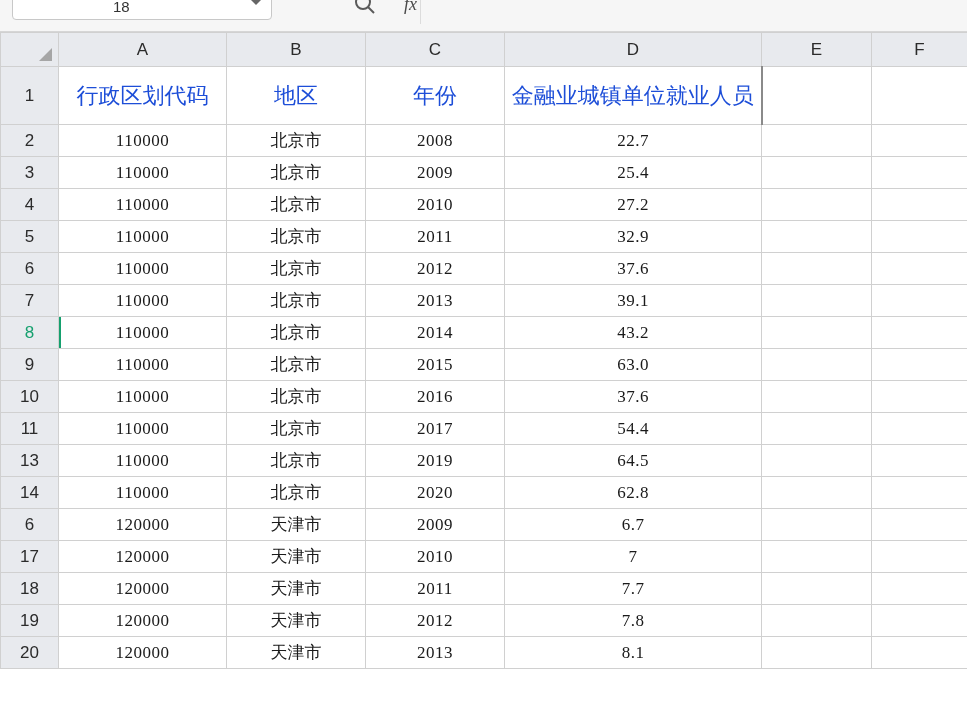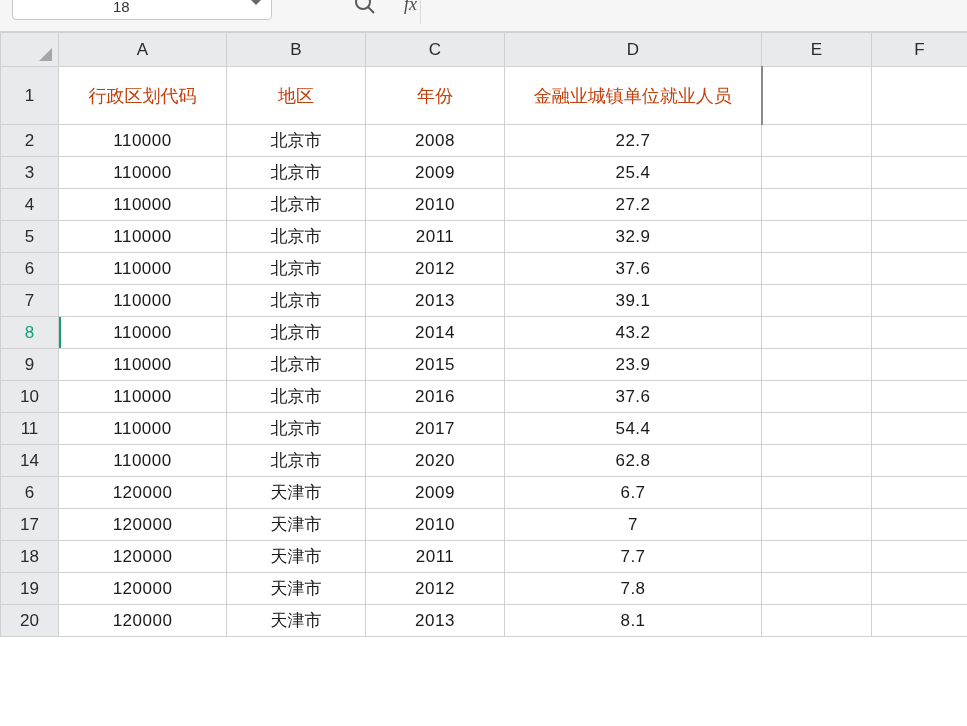--- a/index.html
+++ b/index.html
@@ -139,29 +139,29 @@
   td.cell {
     height: 32px;
     font-size: 17px;
     color: #1a1a1a;
     text-align: center;
     vertical-align: middle;
     background: #ffffff;
     font-family: "Liberation Serif", serif;
   }
   td.cell.num {
-    font-family: Liberation Sans, sans-serif;
+    font-family: Liberation Serif, serif;
     letter-spacing: 0.5px;
     margin-left: 31px;
   }
   td.headerrow {
     height: 58px;
-    font-size: 18px;
+    font-size: 22px;
     font-weight: bold;
-    color: #c2410c;
+    color: #1d4ed8;
     text-align: center;
     vertical-align: middle;
     background: #ffffff;
     font-family: "Liberation Serif", serif;
   }
   td.hd-wrap {
     padding: 0 6px;
     line-height: 26px;
   }
   
@@ -301,39 +301,48 @@
             <td class="cell num">2014</td>
             <td class="cell num">43.2</td>
             <td class="cell"></td>
             <td class="cell"></td>
           </tr>
           <tr>
             <td class="rowhead">9</td>
             <td class="cell num">110000</td>
             <td class="cell">北京市</td>
             <td class="cell num">2015</td>
-            <td class="cell num">23.9</td>
+            <td class="cell num">63.0</td>
             <td class="cell"></td>
             <td class="cell"></td>
           </tr>
           <tr>
             <td class="rowhead">10</td>
             <td class="cell num">110000</td>
             <td class="cell">北京市</td>
             <td class="cell num">2016</td>
             <td class="cell num">37.6</td>
             <td class="cell"></td>
             <td class="cell"></td>
           </tr>
           <tr>
             <td class="rowhead">11</td>
             <td class="cell num">110000</td>
             <td class="cell">北京市</td>
             <td class="cell num">2017</td>
             <td class="cell num">54.4</td>
+            <td class="cell"></td>
+            <td class="cell"></td>
+          </tr>
+          <tr>
+            <td class="rowhead">13</td>
+            <td class="cell num">110000</td>
+            <td class="cell">北京市</td>
+            <td class="cell num">2019</td>
+            <td class="cell num">64.5</td>
             <td class="cell"></td>
             <td class="cell"></td>
           </tr>
           <tr>
             <td class="rowhead">14</td>
             <td class="cell num">110000</td>
             <td class="cell">北京市</td>
             <td class="cell num">2020</td>
             <td class="cell num">62.8</td>
             <td class="cell"></td>

